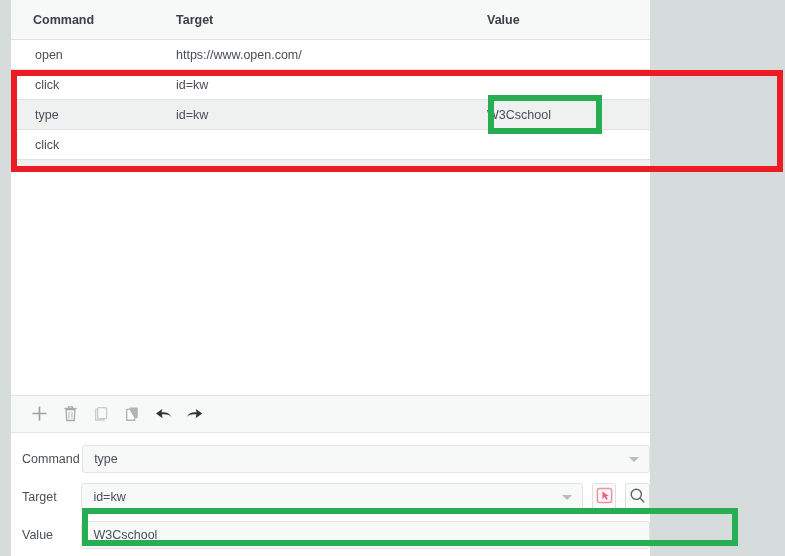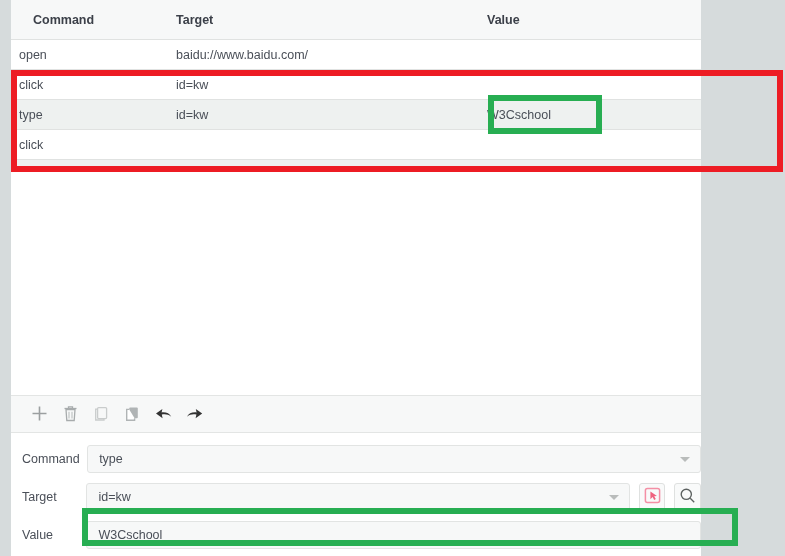--- a/index.html
+++ b/index.html
@@ -14,21 +14,21 @@
     font-family: "Liberation Sans", sans-serif;
     overflow: hidden;
     position: relative;
   }
 
   
   .panel {
     position: absolute;
     left: 11px;
     top: 0px;
-    width: 690px;
+    width: 639px;
     height: 556px;
     background: #ffffff;
     box-sizing: border-box;
     display: flex;
     flex-direction: column;
   }
 
   
   .table-wrap {
     position: relative;
@@ -49,21 +49,21 @@
     height: 40px;
     background: #f7f8f8;
     border-bottom: 1px solid #e0e2e1;
     font-weight: bold;
     color: #3c4049;
     font-size: 12.5px;
     display: flex;
     align-items: center;
     box-sizing: border-box;
   }
-  .cell-cmd   { width: 155px; padding-left: 8px; box-sizing: border-box; overflow: hidden; white-space: nowrap; }
+  .cell-cmd   { width: 155px; padding-left: 24px; box-sizing: border-box; overflow: hidden; white-space: nowrap; }
   .cell-tgt   { width: 310px; padding-left: 10px; box-sizing: border-box; overflow: hidden; white-space: nowrap; }
   .cell-val   { flex: 1;      padding-left: 11px; box-sizing: border-box; overflow: hidden; white-space: nowrap; }
   .grid-header .cell-cmd { padding-left: 22px; }
   .grid-header .cell-tgt { padding-left: 10px; }
   .grid-header .cell-val { padding-left: 11px; }
 
   .row-odd  { background: #ffffff; }
   .row-even { background: #eef1f0; }
 
   .filler {
@@ -169,21 +169,21 @@
   <div class="table-wrap">
 
     <div class="grid-header">
       <div class="cell-cmd">Command</div>
       <div class="cell-tgt">Target</div>
       <div class="cell-val">Value</div>
     </div>
 
     <div class="grid-row row-odd">
       <div class="cell-cmd">open</div>
-      <div class="cell-tgt">baidu://www.baidu.com/</div>
+      <div class="cell-tgt">https://www.open.com/</div>
       <div class="cell-val"></div>
     </div>
 
     <div class="grid-row row-odd">
       <div class="cell-cmd">click</div>
       <div class="cell-tgt">id=kw</div>
       <div class="cell-val"></div>
     </div>
 
     <div class="grid-row row-even">

